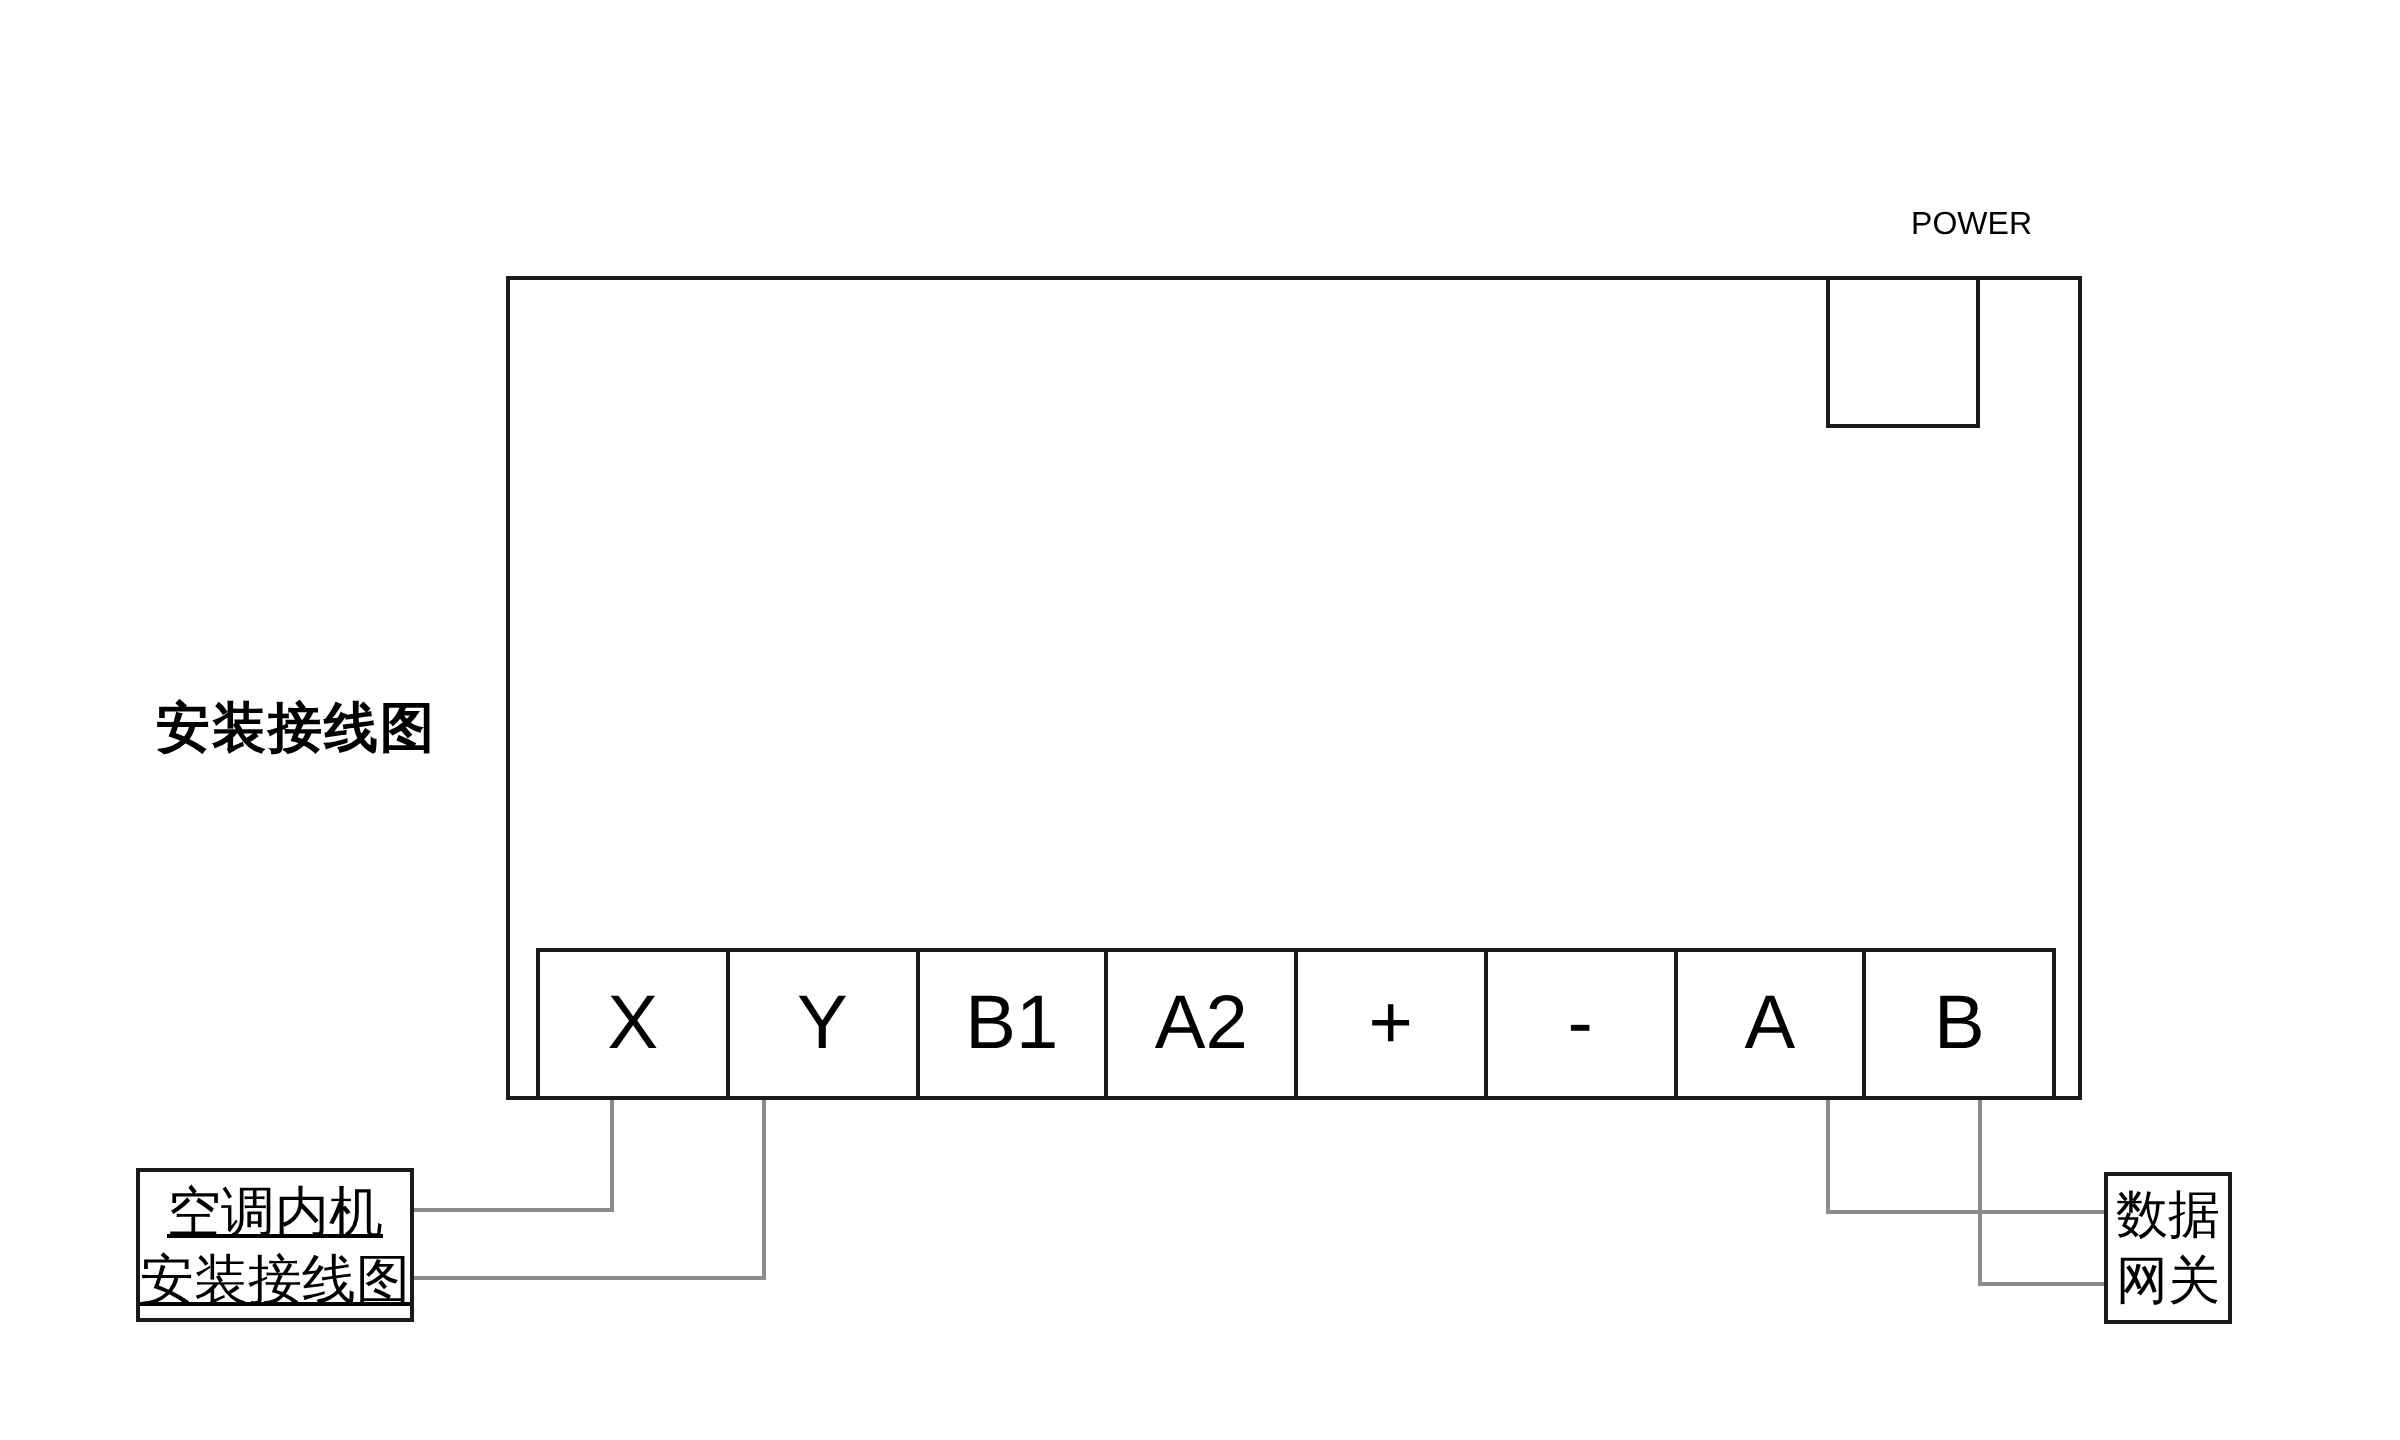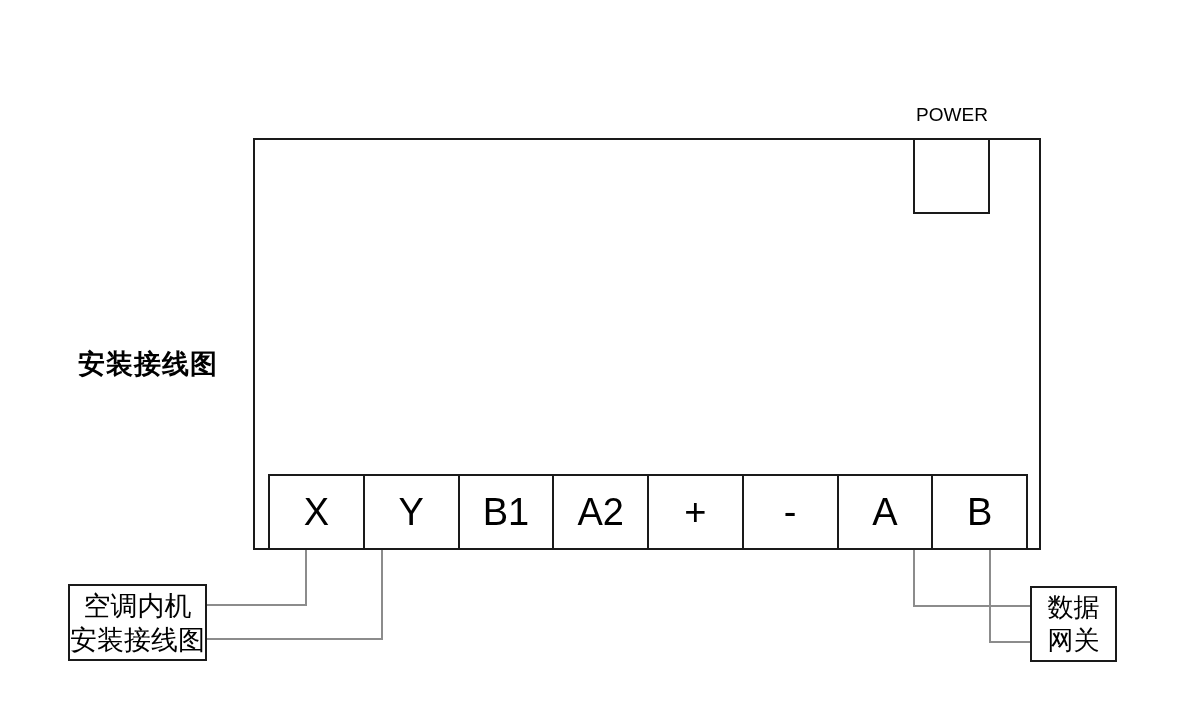--- a/index.html
+++ b/index.html
@@ -37,22 +37,22 @@
     width: 788px;
     height: 412px;
     border: 2px solid var(--line);
     background: var(--background);
   }
   .power-label {
     position: absolute;
     left: 888px;
     top: 104px;
     width: 128px;
-    text-align: center;
-    font-size: 19px;
+    text-align: right;
+    font-size: 16px;
     font-weight: 400;
     color: var(--text);
   }
   .power-connector {
     position: absolute;
     left: 913px;
     top: 138px;
     width: 77px;
     height: 76px;
     border: 2px solid var(--line);
@@ -104,25 +104,26 @@
     font-weight: 500;
     color: var(--text);
   }
   .indoor-unit-box {
     left: 68px;
     top: 584px;
     width: 139px;
     height: 77px;
     font-size: 27px;
     line-height: 34px;
+    text-decoration: underline;
   }
   .gateway-box {
-    left: 1030px;
+    left: 1052px;
     top: 586px;
-    width: 87px;
+    width: 64px;
     height: 76px;
     font-size: 26px;
     line-height: 33px;
   }
 </style>
 </head>
 <body>
 
 <div class="canvas">
 

